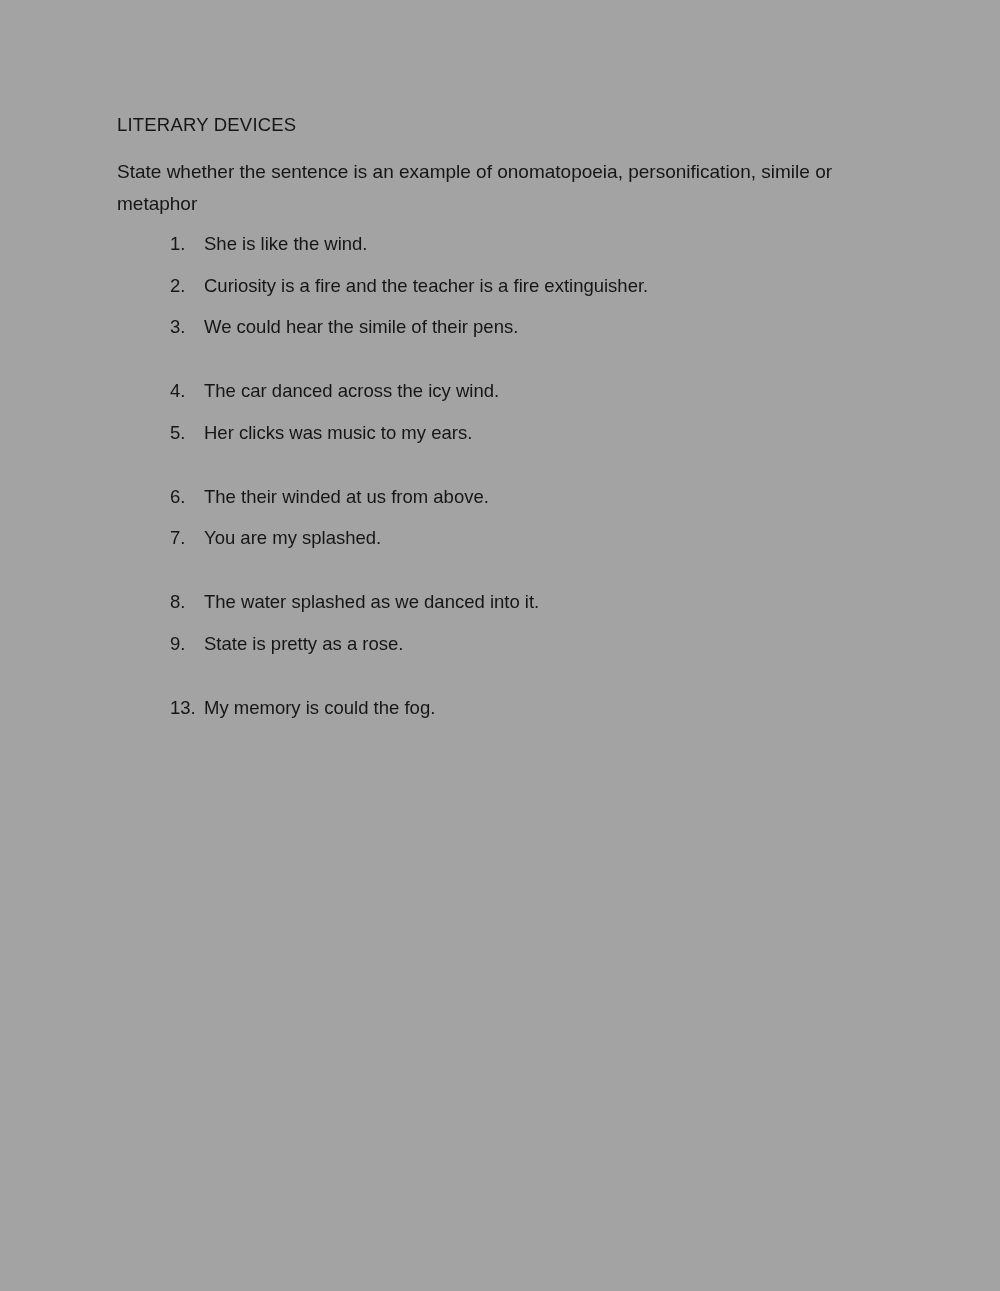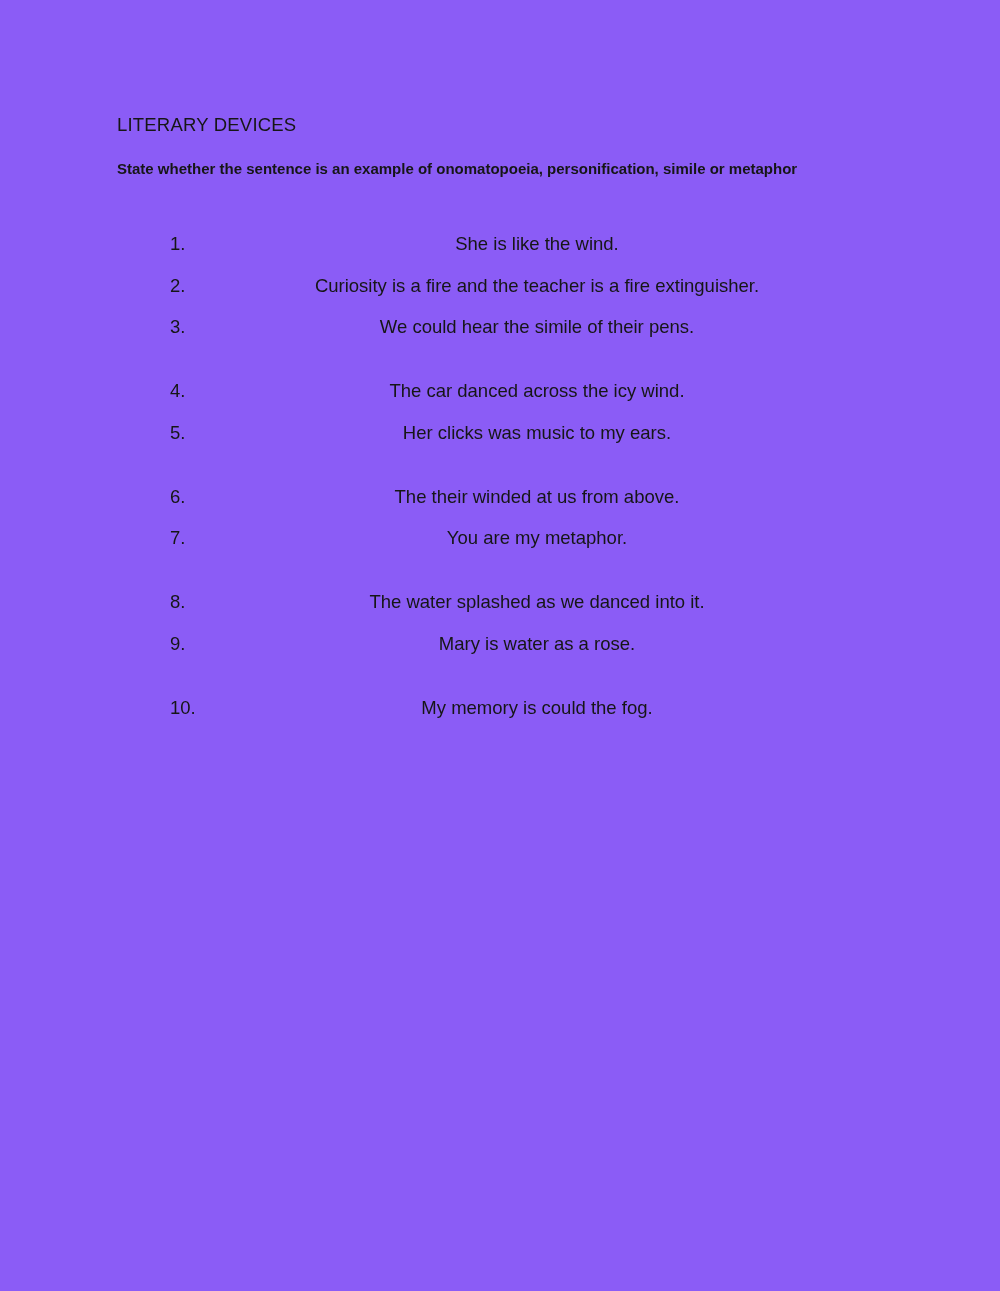--- a/index.html
+++ b/index.html
@@ -13,21 +13,21 @@
     height: 1291px;
     font-family: "Liberation Sans", sans-serif;
     color: #000000;
     overflow: hidden;
     position: relative;
   }
 
   .page {
     width: 1000px;
     height: 1291px;
-    background: #8b5cf6;
+    background: #a3a3a3;
     position: relative;
     box-sizing: border-box;
   }
 
   .doc-body {
     position: absolute;
     left: 117px;
     top: 113px;
     width: 760px;
   }
@@ -36,26 +36,26 @@
     font-size: 18.5px;
     line-height: 24px;
     letter-spacing: 0.2px;
     color: #161616;
     margin: 0 0 19px 0;
     font-weight: 400;
     white-space: nowrap;
   }
 
   .instructions {
-    font-size: 15px;
-    line-height: 26px;
+    font-size: 19px;
+    line-height: 32px;
     color: #161616;
     margin: 0;
     width: 742px;
-    font-weight: 700;
+    font-weight: 400;
   }
 
   .items {
     margin: 0;
     padding: 0;
     list-style: none;
     position: absolute;
     left: 170px;
     top: 232px;
     width: 700px;
@@ -78,21 +78,20 @@
     width: 34px;
     flex: 0 0 34px;
     text-align: left;
     color: #161616;
   }
 
   .item-text {
     flex: 1 1 auto;
     color: #161616;
     white-space: nowrap;
-    text-align: center;
   }
 </style>
 </head>
 <body>
 
 <div class="page">
 
   <div class="doc-body">
     <h1 class="doc-title">LITERARY DEVICES</h1>
     <p class="instructions">State whether the sentence is an example of onomatopoeia, personification, simile or metaphor</p>
@@ -118,29 +117,29 @@
       <li class="item group-end">
         <span class="item-number">5.</span>
         <span class="item-text">Her clicks was music to my ears.</span>
       </li>
       <li class="item">
         <span class="item-number">6.</span>
         <span class="item-text">The their winded at us from above.</span>
       </li>
       <li class="item group-end">
         <span class="item-number">7.</span>
-        <span class="item-text">You are my metaphor.</span>
+        <span class="item-text">You are my splashed.</span>
       </li>
       <li class="item">
         <span class="item-number">8.</span>
         <span class="item-text">The water splashed as we danced into it.</span>
       </li>
       <li class="item group-end">
         <span class="item-number">9.</span>
-        <span class="item-text">Mary is water as a rose.</span>
+        <span class="item-text">State is pretty as a rose.</span>
       </li>
       <li class="item">
-        <span class="item-number">10.</span>
+        <span class="item-number">13.</span>
         <span class="item-text">My memory is could the fog.</span>
       </li>
     </ol>
 
 </div>
 
 </body></html>

